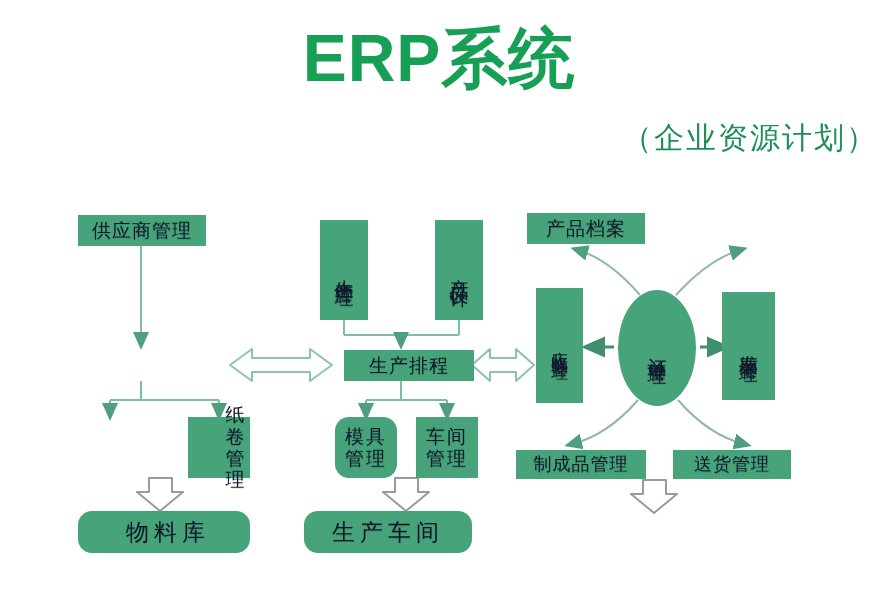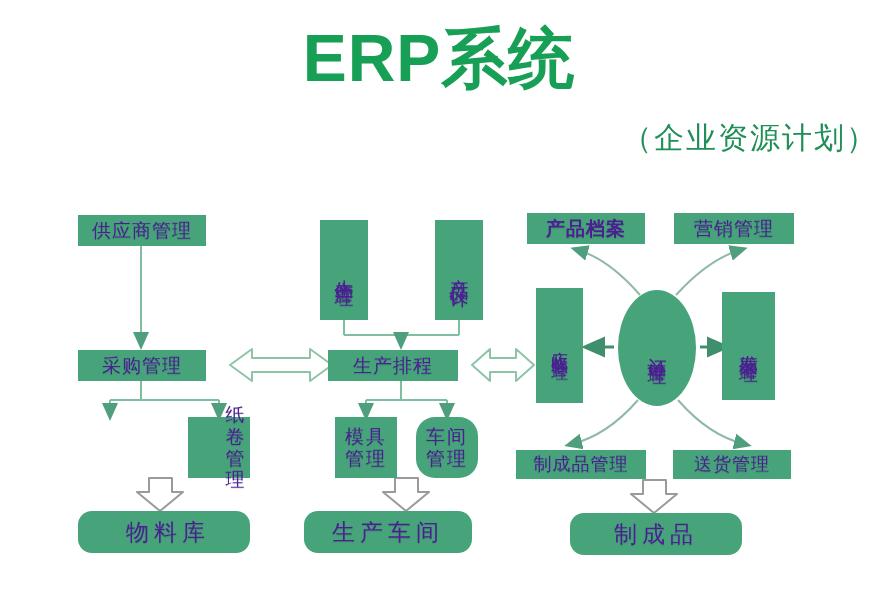--- a/index.html
+++ b/index.html
@@ -39,21 +39,21 @@
     text-align: right;
     font-size: 30px;
     color: #1f8f57;
     letter-spacing: 2px;
     white-space: nowrap;
   }
   
   .box {
     position: absolute;
     background: #46a37a;
-    color: #4c1d95;
+    color: #0f172a;
     box-sizing: border-box;
     display: flex;
     align-items: center;
     justify-content: center;
     text-align: center;
     font-size: 19px;
     letter-spacing: 1px;
     line-height: 1.15;
     text-shadow: 0 1px 1px rgba(0,0,0,0.12);
   }
@@ -161,48 +161,45 @@
     <g>
       <path d="M638,400 C618,423 596,438 572,444" fill="none" stroke="#8fb9a6" stroke-width="2" marker-end="url(#solidArrow)"></path>
     </g>
     <g>
       <path d="M678,400 C698,423 720,438 744,444" fill="none" stroke="#8fb9a6" stroke-width="2" marker-end="url(#solidArrow)"></path>
     </g>
   </svg>
 
   <div class="box" style="left:78px; top:215px; width:128px; height:31px;">供应商管理</div>
 
-  <div class="box" style="left:78px; top:350px; width:128px; height:31px;">采购管理</div>
 
 
   <div class="box two-line" style="left:188px; top:417px; width:62px; height:61px;padding-left:34px;">纸卷管理</div>
 
   <div class="box rounded" style="left:78px; top:511px; width:172px; height:42px;padding-left:8px;">物料库</div>
 
   <div class="box vertical" style="left:320px; top:220px; width:48px; height:100px;">生产管理</div>
 
   <div class="box vertical" style="left:435px; top:220px; width:48px; height:100px;">产品设计</div>
 
-  <div class="box" style="left:328px; top:350px; width:130px; height:31px;">生产排程</div>
-
-  <div class="box two-line" style="left:335px; top:417px; width:62px; height:61px;">模具管理</div>
-
-  <div class="box two-line" style="left:416px; top:417px; width:62px; height:61px;border-radius:19px;">车间管理</div>
+  <div class="box" style="left:344px; top:350px; width:130px; height:31px;">生产排程</div>
+
+  <div class="box two-line" style="left:335px; top:417px; width:62px; height:61px;border-radius:14px;">模具管理</div>
+
+  <div class="box two-line" style="left:416px; top:417px; width:62px; height:61px;">车间管理</div>
 
   <div class="box rounded" style="left:304px; top:511px; width:168px; height:42px;">生产车间</div>
 
-  <div class="box" style="left:527px; top:213px; width:118px; height:31px;font-weight:bold;">产品档案</div>
-
-  <div class="box" style="left:674px; top:213px; width:120px; height:31px;">营销管理</div>
+  <div class="box" style="left:527px; top:213px; width:118px; height:31px;">产品档案</div>
+
 
   <div class="box vertical" style="left:536px; top:288px; width:47px; height:115px; font-size:17px;">应收款管理</div>
 
   <div class="box ellipse" style="left:618px; top:290px; width:78px; height:116px;">订单管理</div>
 
   <div class="box vertical" style="left:722px; top:292px; width:53px; height:108px;">发票管理</div>
 
   <div class="box" style="left:673px; top:450px; width:118px; height:29px; font-size:18px;">送货管理</div>
 
   <div class="box" style="left:516px; top:450px; width:130px; height:29px; font-size:18px;">制成品管理</div>
 
-  <div class="box rounded" style="left:570px; top:513px; width:172px; height:42px;">制成品</div>
 
 </div>
 
 </body></html>

